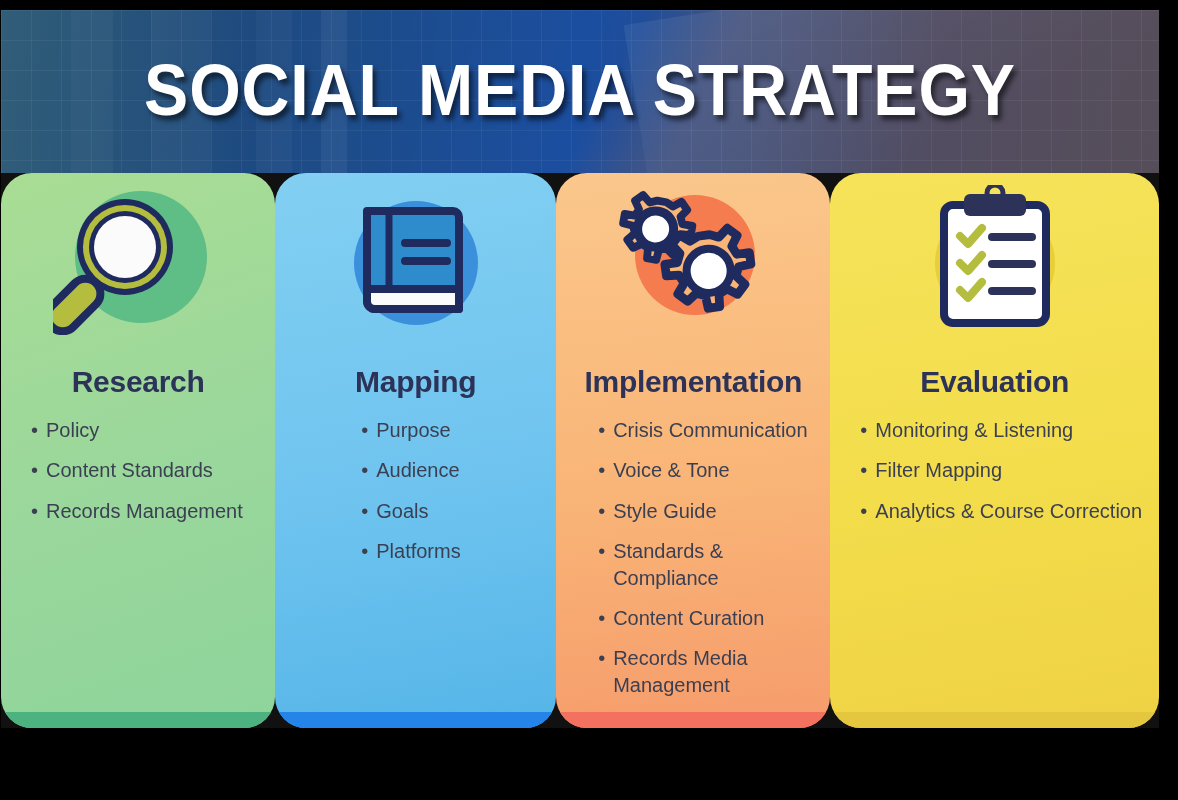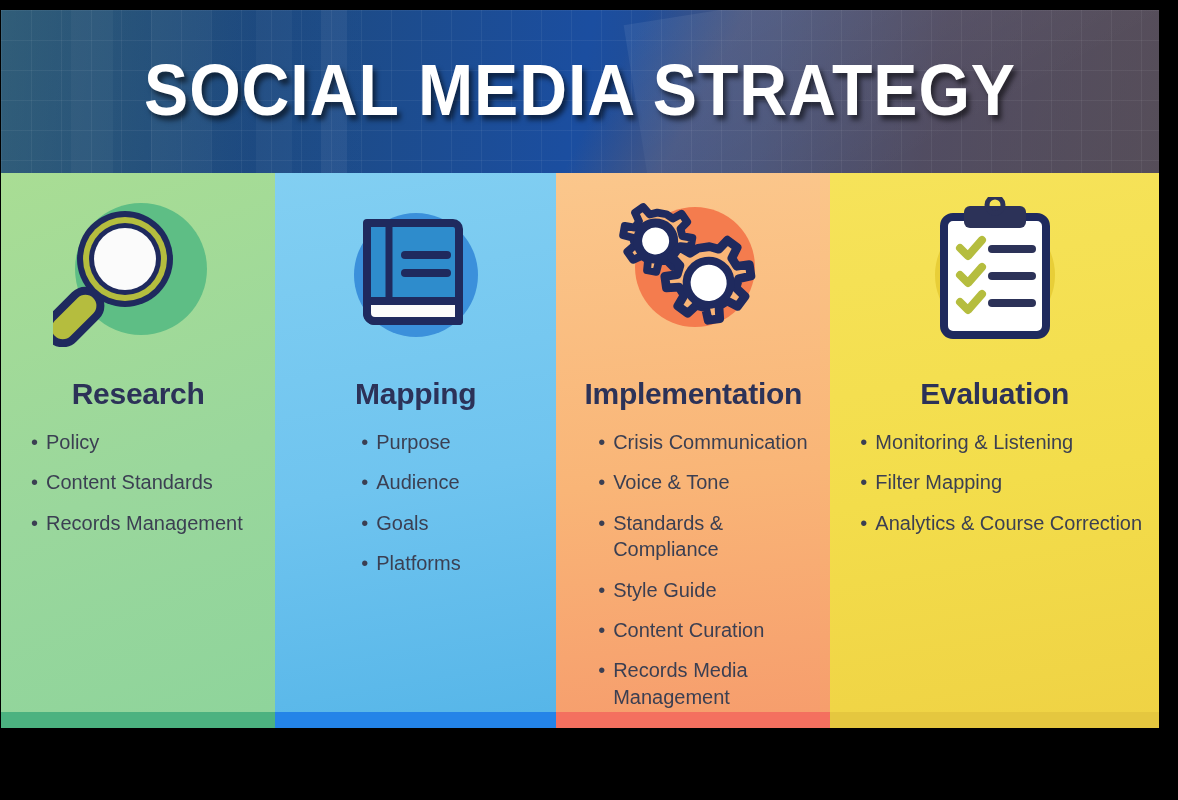--- a/index.html
+++ b/index.html
@@ -75,21 +75,22 @@
   
   .columns {
     position: relative;
     display: flex;
     width: 1158px;
     height: 555px;
   }
   .col {
     position: relative;
     overflow: hidden;
-    padding-top: 24px;
+    padding-top: 12px;
+    border-radius: 31px;
   }
   .col-research      { width: 287px; background: linear-gradient(160deg,#a9dd94 0%, #9ad79c 55%, #8ed49b 100%); }
   .col-planning      { width: 294px; background: linear-gradient(170deg,#82cff2 0%, #6fc4ef 55%, #55b5e8 100%); }
   .col-implementation{ width: 287px; background: linear-gradient(175deg,#fbc78c 0%, #f9b577 55%, #f69c6c 100%); }
   .col-evaluation    { width: 344px; background: linear-gradient(170deg,#f6e35a 0%, #f3dd4b 55%, #efd244 100%); }
 
   .accent {
     position: absolute;
     left: 0; right: 0; bottom: 0;
     height: 16px;
@@ -211,22 +212,22 @@
           <g transform="translate(112,88) rotate(-8)">
             <path d="M0,-40 L9,-36 L19,-44 L28,-35 L21,-25 L25,-16 L38,-16 L38,-4 L25,-3 L21,6 L29,16 L20,25 L10,18 L1,22 L0,35 L-12,35 L-13,22 L-22,18 L-32,25 L-41,16 L-33,6 L-37,-3 L-50,-4 L-50,-16 L-37,-16 L-33,-25 L-40,-35 L-31,-44 L-21,-36 L-12,-40 Z" transform="scale(0.97)" fill="#f9b577" stroke="#1f2a5e" stroke-width="9" stroke-linejoin="round"></path>
             <circle cx="-6" cy="-3" r="22" fill="#ffffff" stroke="#1f2a5e" stroke-width="8"></circle>
           </g>
         </svg>
       </div>
       <div class="col-heading">Implementation</div>
       <ul class="bullets">
         <li>Crisis Communication</li>
         <li>Voice &amp; Tone</li>
+        <li>Style Guide</li>
         <li>Standards &amp; Compliance</li>
-        <li>Style Guide</li>
         <li>Content Curation</li>
         <li>Records Media Management</li>
       </ul>
       <div class="accent"></div>
     </div>
 
     <div class="col col-evaluation">
       <div class="icon-wrap">
         <svg width="170" height="150" viewBox="0 0 170 150">
           <circle cx="85" cy="78" r="60" fill="#e8ce38"></circle>

